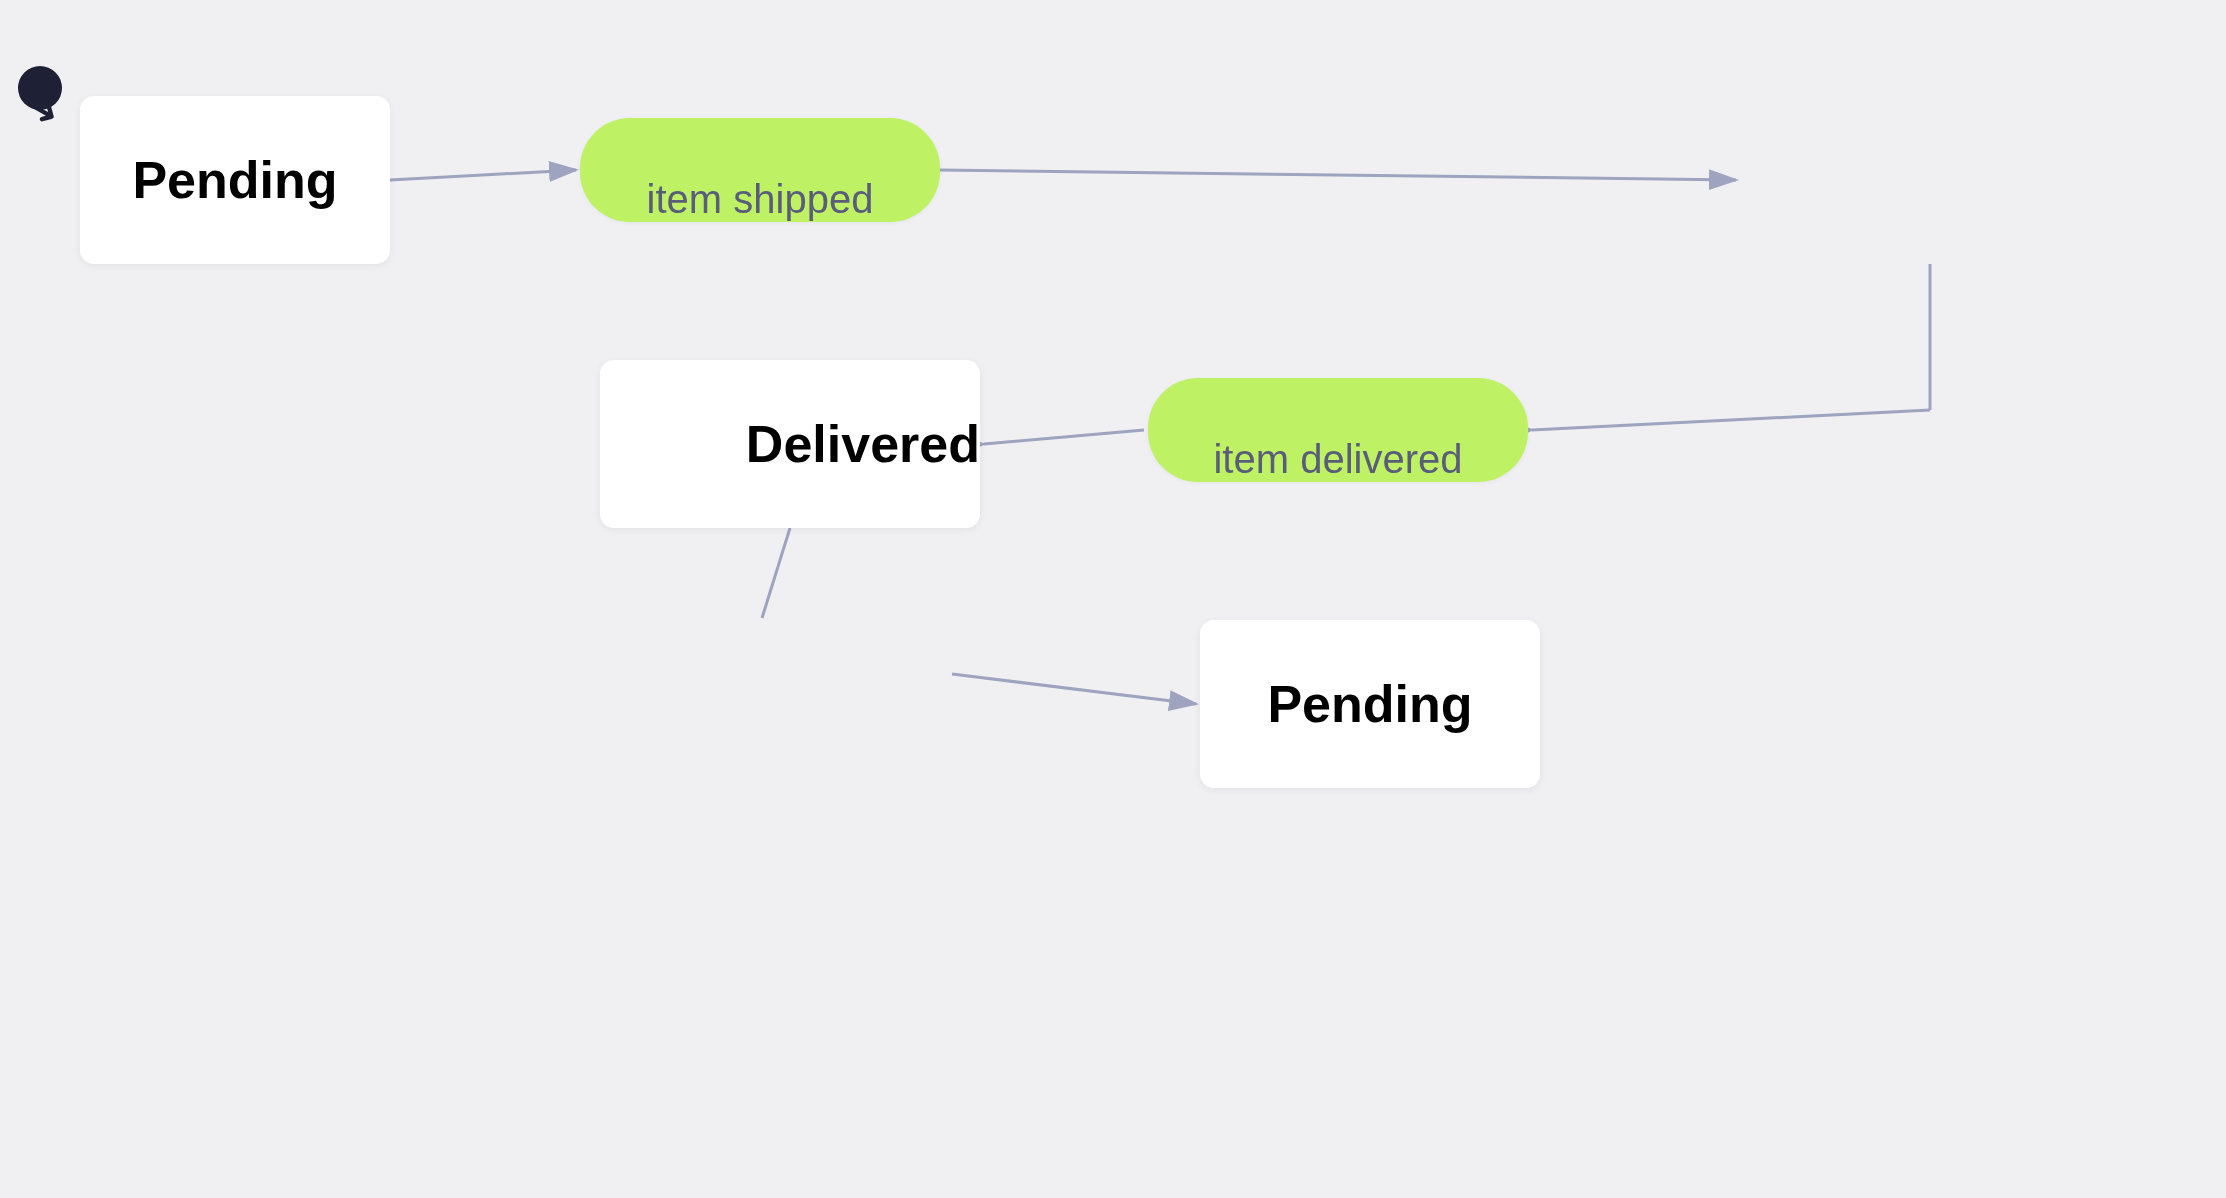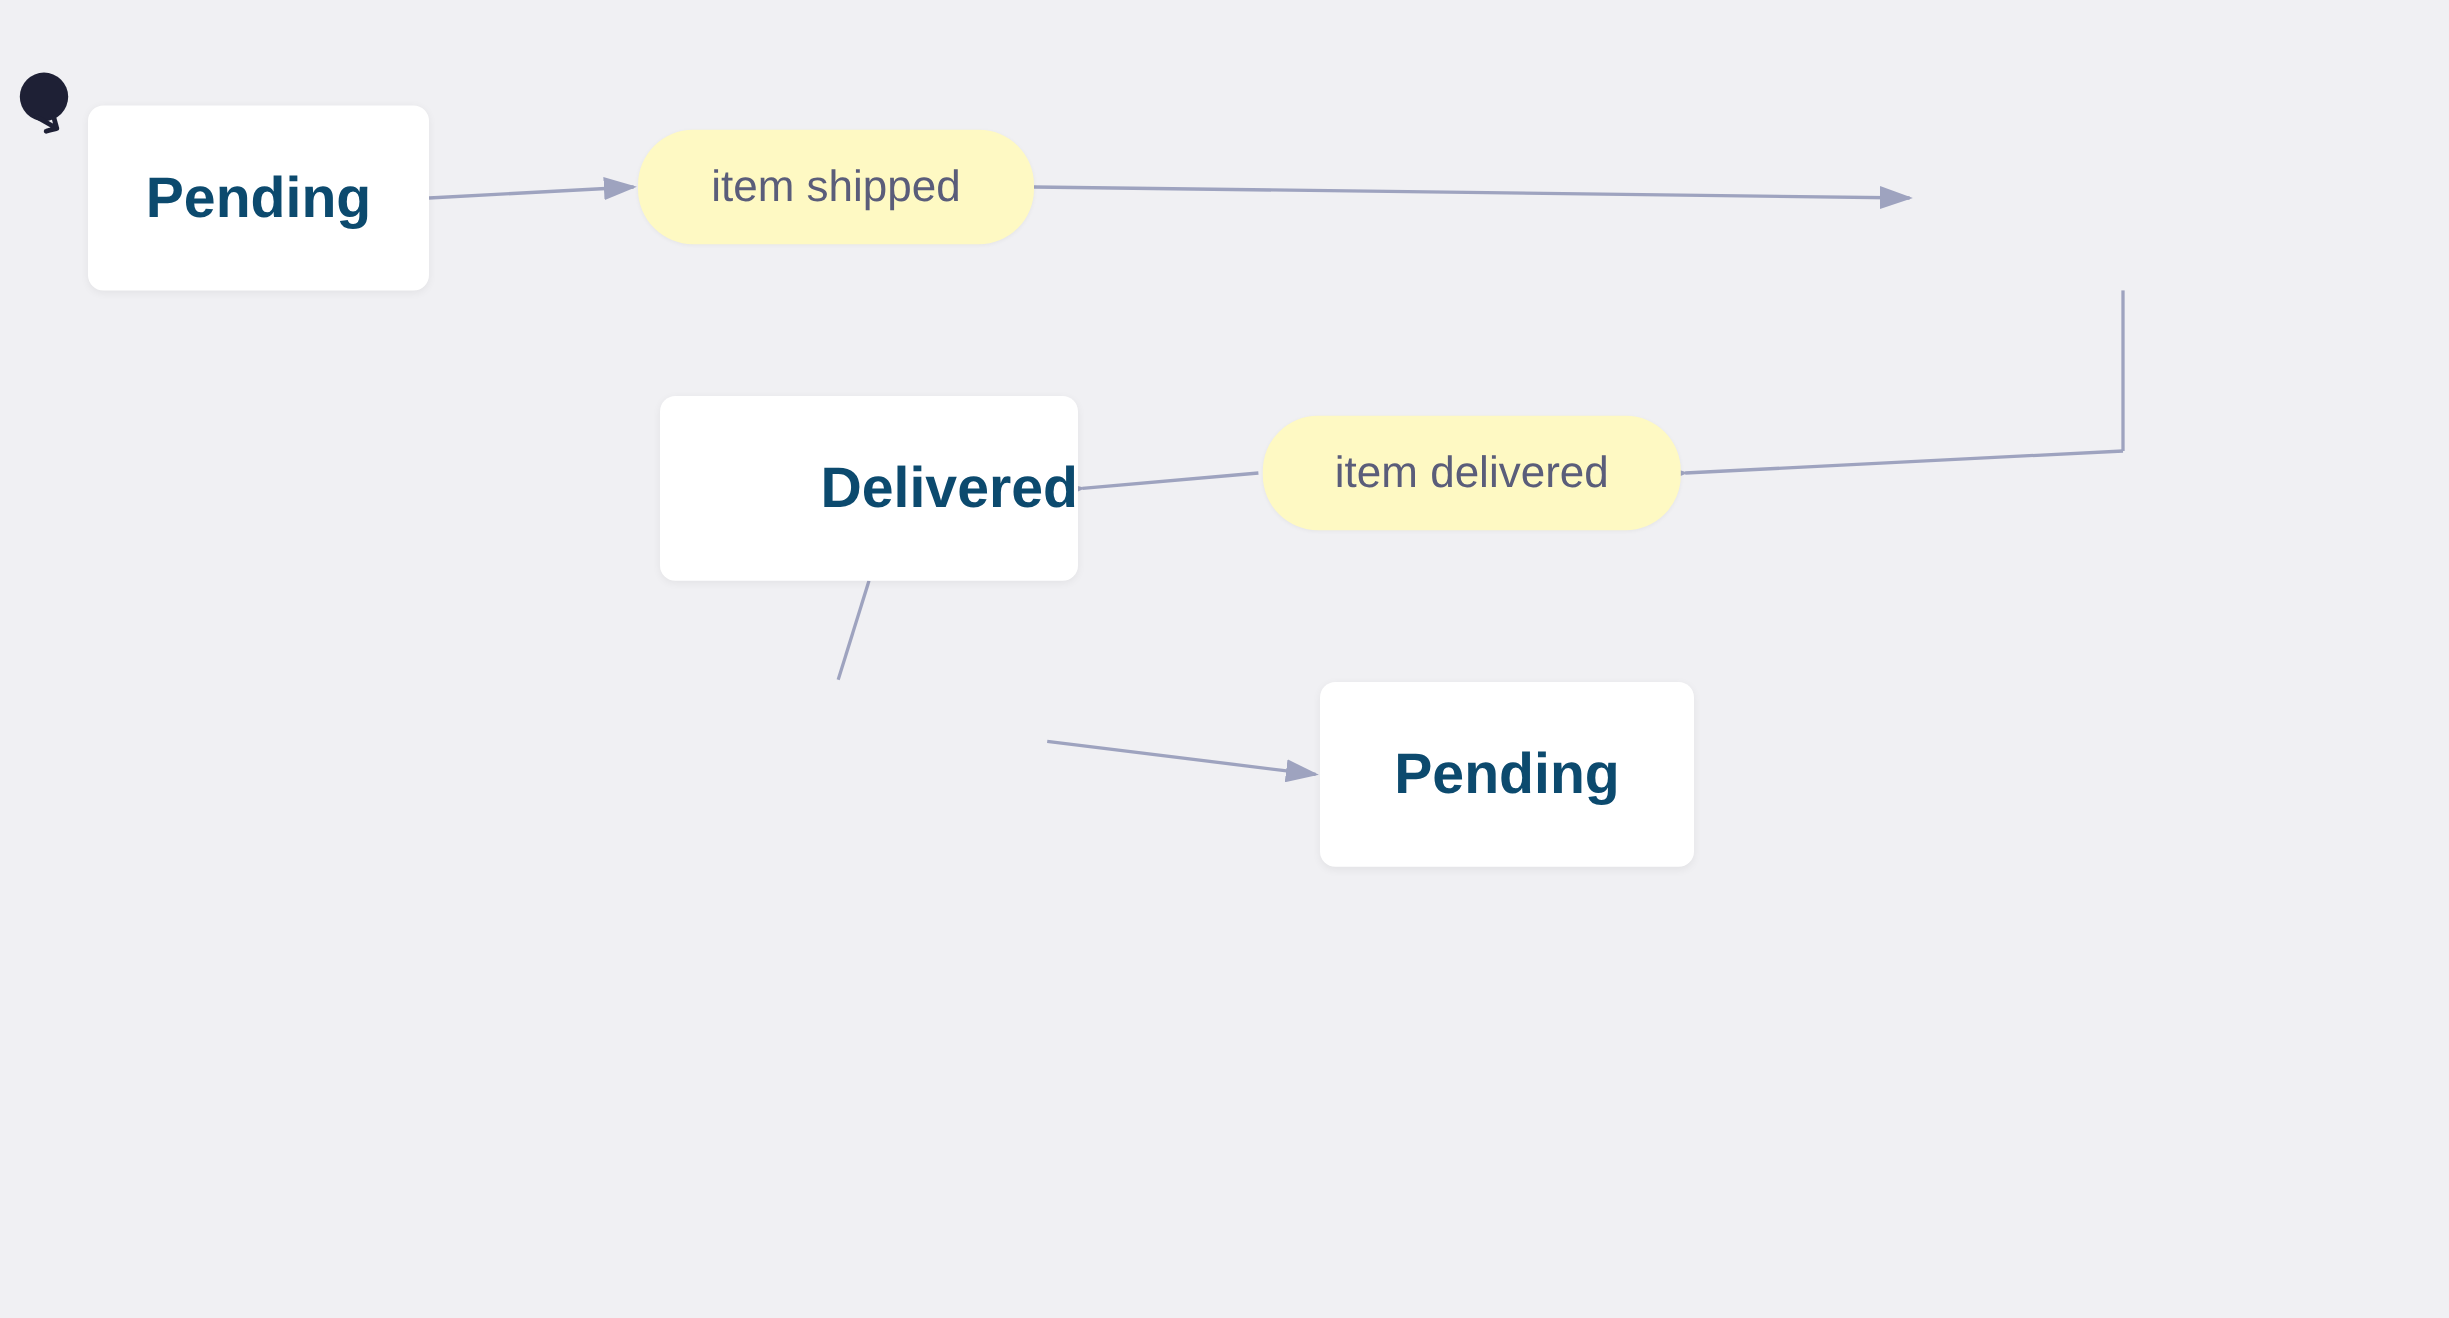--- a/index.html
+++ b/index.html
@@ -26,31 +26,31 @@
       border-radius: 14px;
       display: flex;
       align-items: center;
       justify-content: center;
       box-shadow: 0 2px 8px rgba(0,0,0,0.06);
     }
 
     .state-node .node-label {
       font-size: 52px;
       font-weight: 700;
-      color: #0c4a6e;
+      color: #000000;
       white-space: nowrap;
     }
 
     
     .transition-node {
       position: absolute;
-      background: #fef9c3;
+      background: #bef264;
       border-radius: 50px;
       display: flex;
-      align-items: center;
+      align-items: flex-end;
       justify-content: center;
       box-shadow: 0 1px 4px rgba(0,0,0,0.05);
     }
 
     .transition-node .trans-label {
       font-size: 40px;
       font-weight: 400;
       color: #5a5d7a;
       white-space: nowrap;
     }

